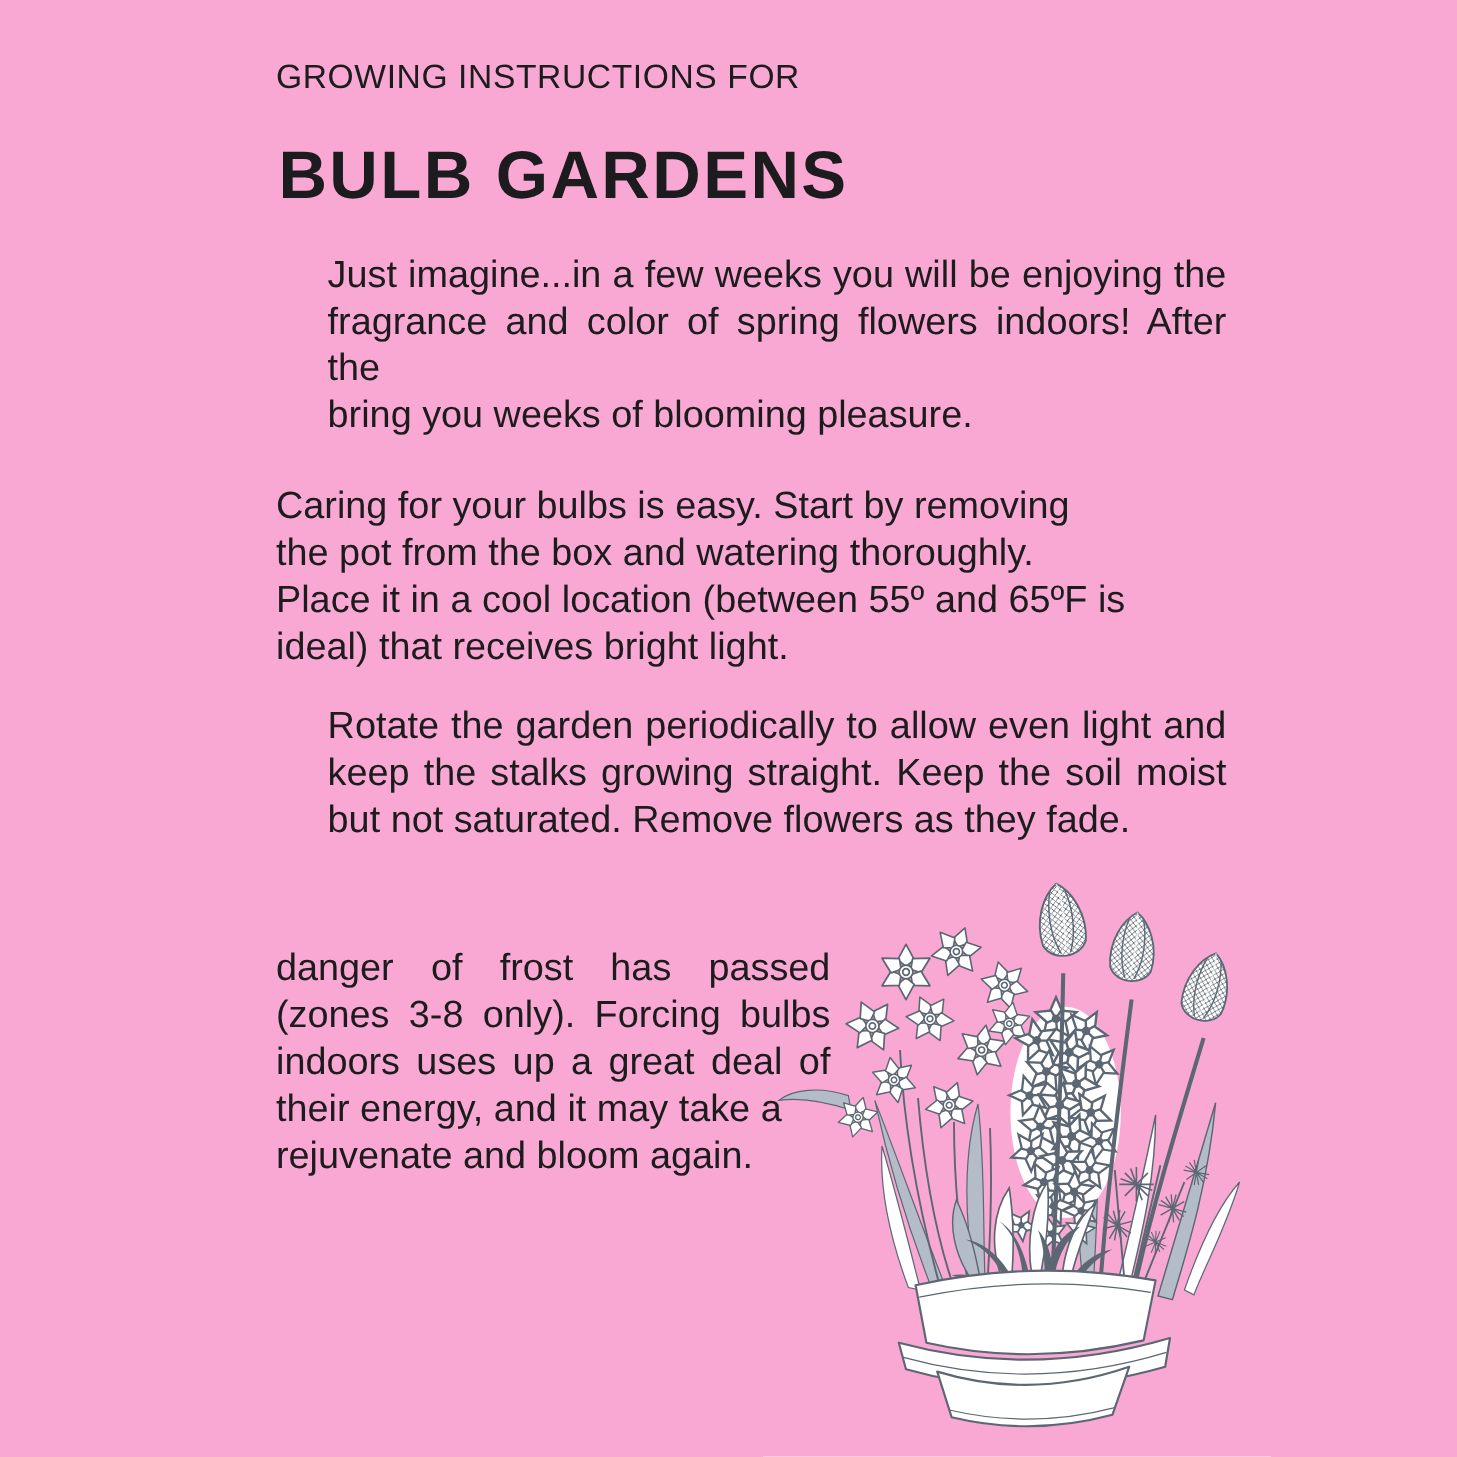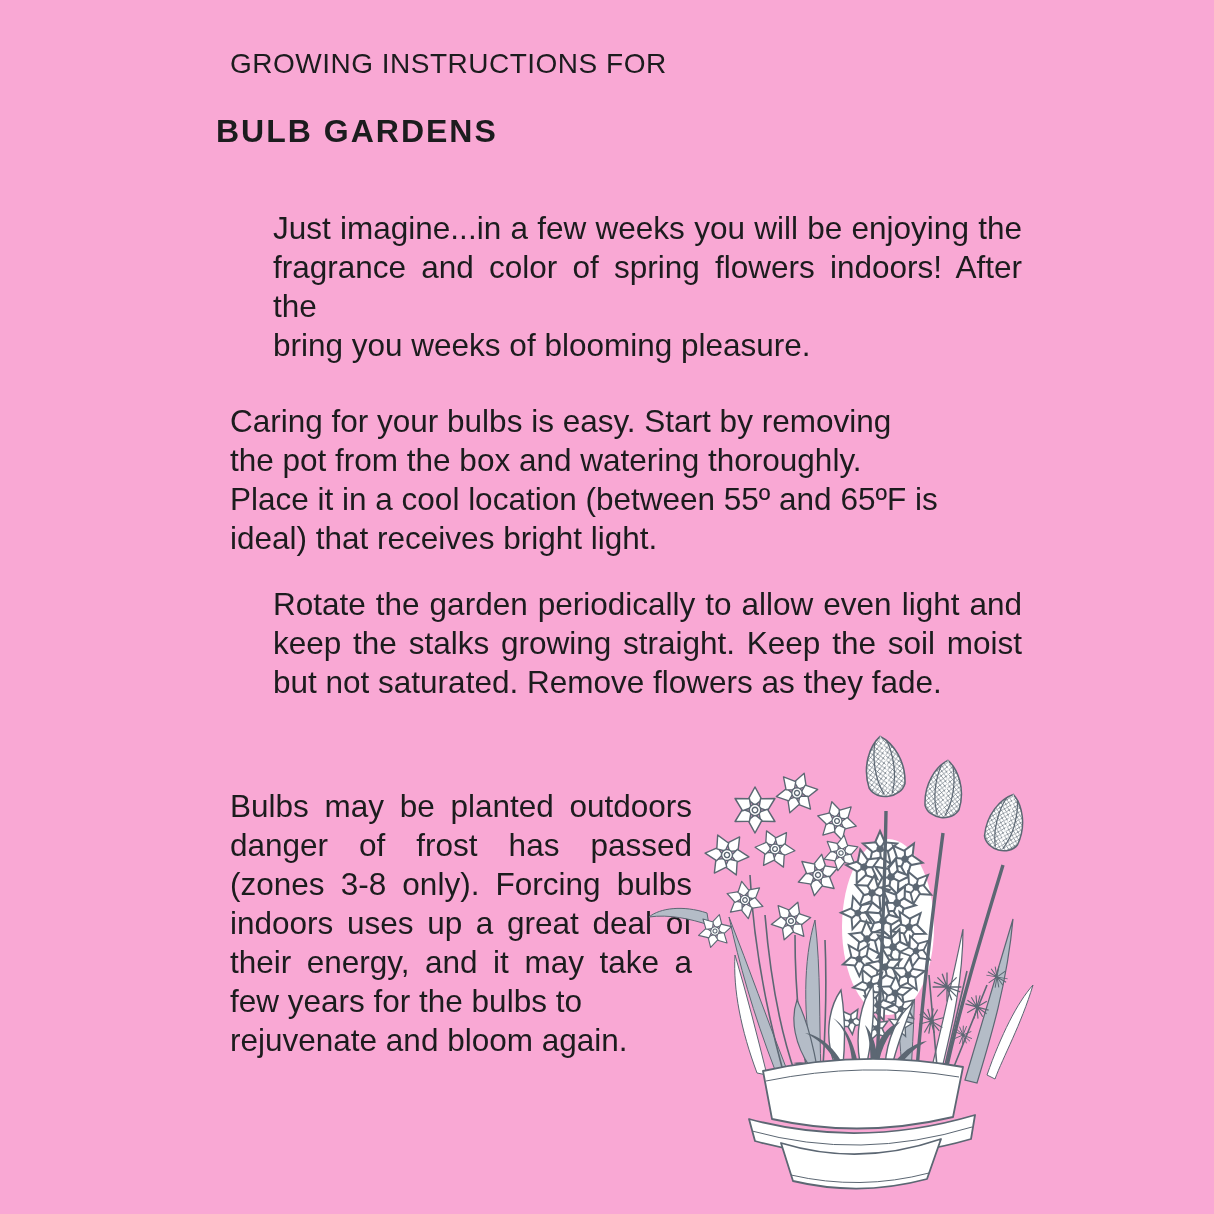--- a/index.html
+++ b/index.html
@@ -15,22 +15,22 @@
     font-family:Liberation Sans, sans-serif;
     color:var(--text);
     overflow:hidden;
   }
   .eyebrow{
     position:absolute;left:230px;top:48px;
     font-size:28px;letter-spacing:0.5px;
     white-space:nowrap;
   }
   .doc-title{
-    position:absolute;left:216px;top:113px;
-    font-size:32px;font-weight:bold;letter-spacing:2px;
+    position:absolute;left:232px;top:113px;
+    font-size:56px;font-weight:bold;letter-spacing:2px;
     white-space:nowrap;
   }
   .para{position:absolute;left:230px;font-size:31.5px;line-height:39px;}
   .para .line{min-height:39px;}
   .para-intro{top:209px;width:792px;}
   .para-rotate{top:585px;width:792px;}
   .para-care{top:402px;width:792px;}
   .para-outdoors{top:787px;width:462px;}
   
   .justify-all .line{text-align:justify;text-align-last:justify;margin-left:43px;}
@@ -62,26 +62,24 @@
       <div class="line">the pot from the box and watering thoroughly.</div>
       <div class="line">Place it in a cool location (between 55º and 65ºF is</div>
       <div class="line">ideal) that receives bright light.</div>
     </div>
   <div class="para para-rotate justify-all">
       <div class="line">Rotate the garden periodically to allow even light and</div>
       <div class="line">keep the stalks growing straight. Keep the soil moist</div>
       <div class="line">but not saturated. Remove flowers as they fade.</div>
     </div>
   <div class="para para-outdoors">
-      <div class="line">Bulbs may be planted outdoors</div>
       <div class="line">danger of frost has passed</div>
       <div class="line">(zones 3-8 only). Forcing bulbs</div>
       <div class="line">indoors uses up a great deal of</div>
       <div class="line">their energy, and it may take a</div>
-      <div class="line">few years for the bulbs to</div>
       <div class="line">rejuvenate and bloom again.</div>
     </div>
 
   <div class="illustration" role="img" aria-label="Ink sketch of a terracotta pot with saucer holding a spring bulb garden: three shaded tulips, paperwhite narcissus, a dense hyacinth spike, star flowers, broad crocus leaves and grassy foliage">
     <svg viewBox="0 0 405 462" xmlns="http://www.w3.org/2000/svg">
       <defs>
         <pattern id="xh" width="5" height="5" patternUnits="userSpaceOnUse">
           <path d="M0,5 L5,0 M0,0 L5,5" stroke="var(--ink)" stroke-width="0.7"></path>
         </pattern>
         <g id="daffodil">

